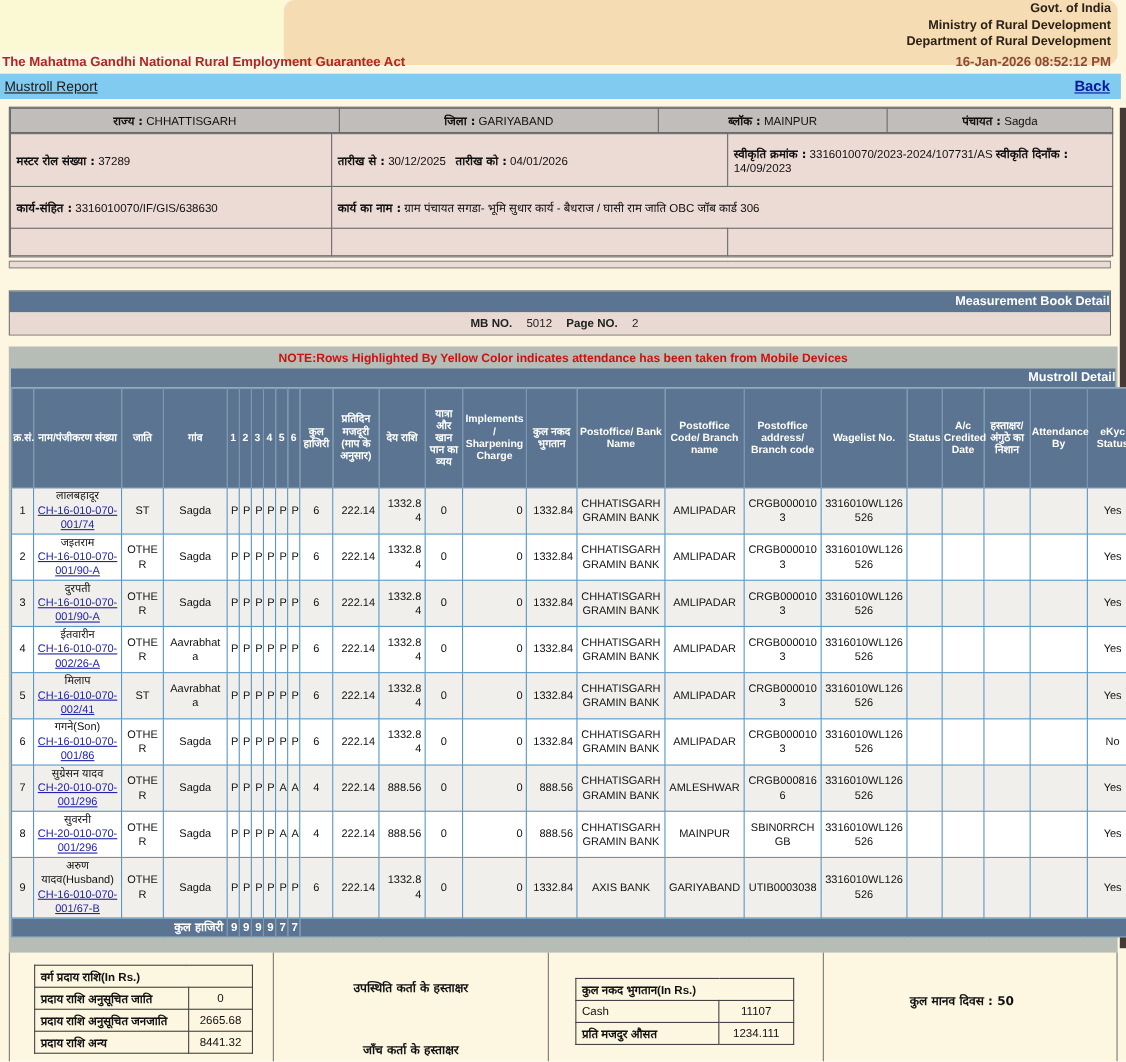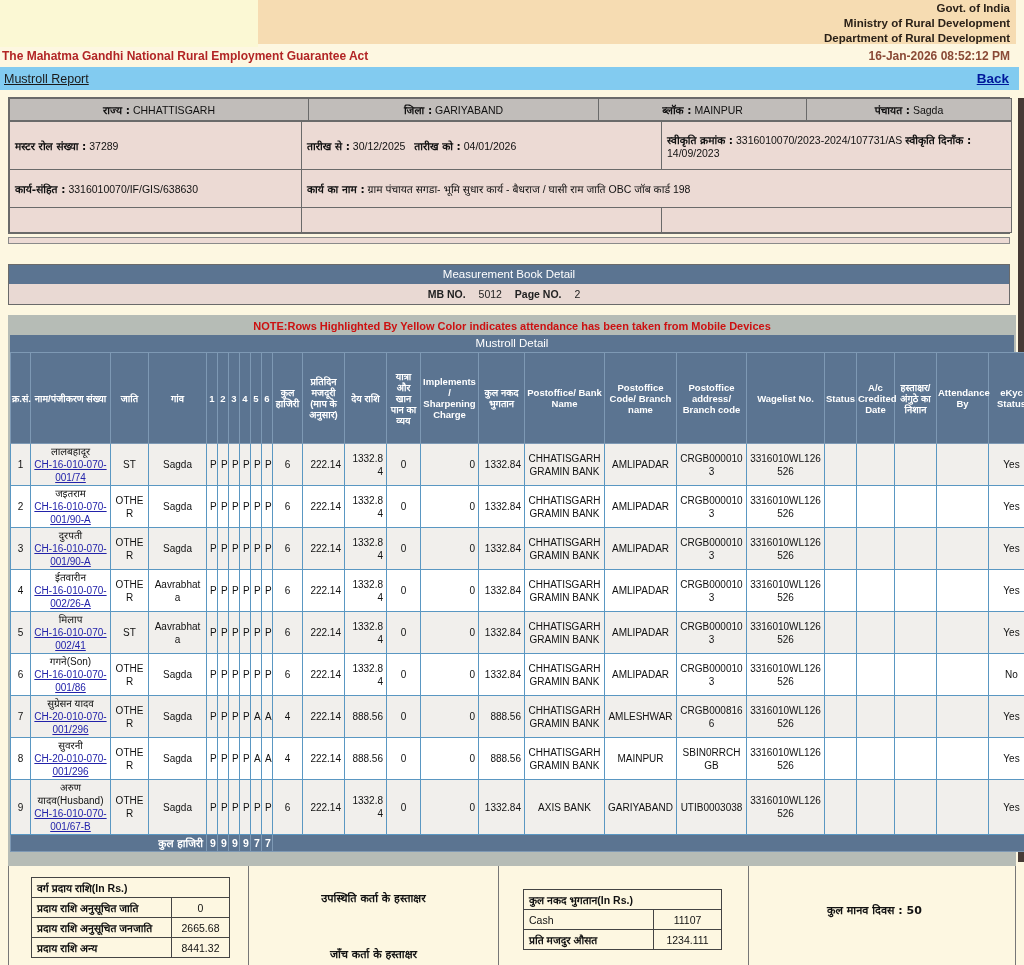--- a/index.html
+++ b/index.html
@@ -5,22 +5,22 @@
   * { margin:0; padding:0; box-sizing:border-box; }
   html,body { width:1024px; }
   body {
     width:1024px; height:965px; position:relative;
     background:#fdf7e1;
     font-family:"Liberation Sans", sans-serif;
     color:#111; overflow:hidden;
   }
   
   .top-left-pale { position:absolute; left:0; top:0; width:258px; height:47px; background:#fbf8d4; }
-  .govt-band { position:absolute; left:258px; top:0; right:8px; height:44px; background:#f6dcb2;
-    text-align:right; padding:1px 6px 0 0; }
+  .govt-band { position:absolute; left:258px; top:0; right:8px; height:59px; background:#f6dcb2;
+    text-align:right; padding:1px 6px 0 0;border-radius:10px; }
   .govt-band div { font-size:11.5px; font-weight:700; color:#2a2118; line-height:15px; }
   .act-line { position:absolute; left:2px; top:49px; right:8px; height:17px; display:flex; justify-content:space-between; }
   .act-title { font-size:12px; font-weight:700; color:#b22525; }
   .act-date  { font-size:12px; font-weight:700; color:#8a4a36; padding-right:6px; }
   .blue-bar { position:absolute; left:0; top:67px; width:1019px; height:23px; background:#82cbf0;
     display:flex; justify-content:space-between; align-items:center; padding:0 10px 0 4px; }
   .report-title { font-size:12.5px; color:#1a1a1a;text-decoration:underline; }
   .back-link { font-size:13.5px; font-weight:700; color:#00189b; text-decoration:underline; cursor:pointer; }
   .right-stripe { position:absolute; right:0; top:98px; width:6px; height:764px; background:#463a36; }
 
@@ -32,21 +32,21 @@
   .info-body td { background:#ecdad4; }
   .lbl { font-weight:700; font-family:"DejaVu Sans","Liberation Sans",sans-serif; }
   .val { font-weight:400; }
   .row-tall td { height:48px; }
   .row-mid td { height:38px; }
   .row-empty td { height:25px; }
   .pink-strip { position:absolute; left:8px; top:237px; width:1002px; height:7px; background:#ecdad4; border:1px solid #8a8a8a; }
 
   
   .mb-wrap { position:absolute; left:8px; top:264px; width:1002px; border:1px solid #6a6a6a; }
-  .band { background:#5b7491; color:#fff; font-weight:400; text-align:center; }
+  .band { background:#5b7491; color:#fff; font-weight:700; text-align:right; }
   .mb-title { height:19px; font-size:11.5px; line-height:19px; }
   .mb-row { background:#e9d9d3; height:20px; font-size:10.5px; text-align:center; line-height:20px; color:#222; }
   .mb-row b { font-weight:700; }
   .mb-row span { margin:0 10px; }
 
   
   .must-wrap { position:absolute; left:8px; top:315px; width:1008px; height:551px; background:#b6bcb6; padding:2px 2px 0 2px; }
   .note-band { height:18px; font-size:11px; font-weight:700; color:#cc1111; text-align:center; line-height:18px; }
   .must-title { height:17px; font-size:11.5px; line-height:17px; }
   table.must { border-collapse:collapse; width:100%; table-layout:fixed; background:#fff; }
@@ -124,21 +124,21 @@
         <col style="width:350px">
       </colgroup>
     <tbody>
         <tr class="row-tall">
       <td><span class="lbl">मस्टर रोल संख्या :</span> <span class="val">37289</span></td>
       <td><span class="lbl">तारीख से :</span> <span class="val">30/12/2025</span>&nbsp;&nbsp;&nbsp;<span class="lbl">तारीख को :</span> <span class="val">04/01/2026</span></td>
       <td><span class="lbl">स्वीकृति क्रमांक :</span> <span class="val">3316010070/2023-2024/107731/AS</span> <span class="lbl">स्वीकृति दिनाँक :</span> <span class="val">14/09/2023</span></td>
     </tr>
     <tr class="row-mid">
       <td><span class="lbl">कार्य-संहित :</span> <span class="val">3316010070/IF/GIS/638630</span></td>
-      <td colspan="2"><span class="lbl">कार्य का नाम :</span> <span class="val">ग्राम पंचायत सगडा- भूमि सुधार कार्य - बैधराज / घासी राम जाति OBC जॉब कार्ड 198</span></td>
+      <td colspan="2"><span class="lbl">कार्य का नाम :</span> <span class="val">ग्राम पंचायत सगडा- भूमि सुधार कार्य - बैधराज / घासी राम जाति OBC जॉब कार्ड 306</span></td>
     </tr>
     <tr class="row-empty">
       <td></td>
       <td></td>
       <td></td>
     </tr>
   </tbody>
     </table>
 </div>
 <div class="pink-strip"></div>

